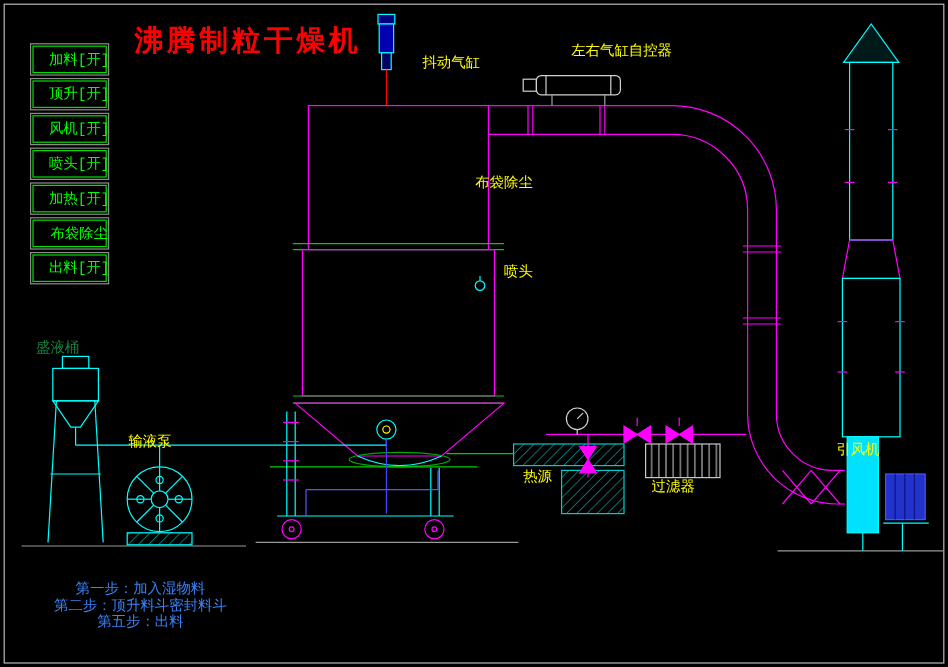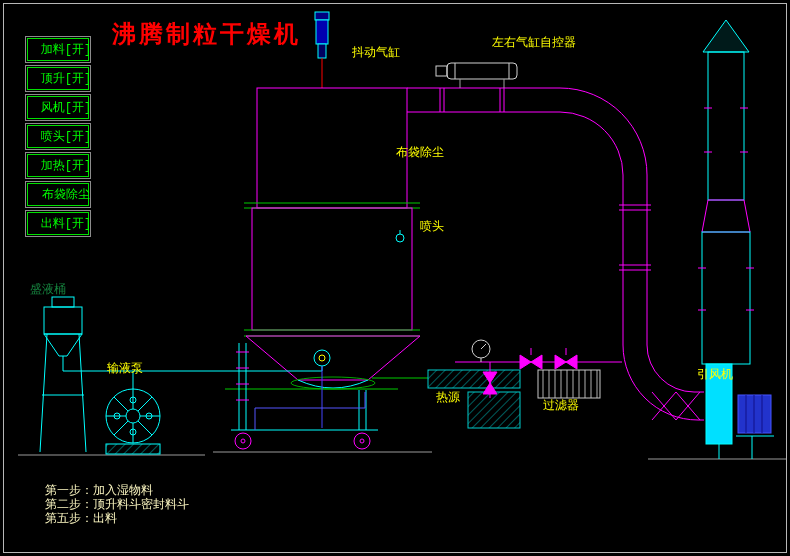--- a/index.html
+++ b/index.html
@@ -23,21 +23,21 @@
     display:flex; align-items:center; justify-content:center;
     font-family:inherit; cursor:pointer; white-space:nowrap;padding-left:16px;
   }
   .lbl {
     position:absolute; color:#ffff00; font-size:12px; white-space:nowrap;
     line-height:14px;
   }
   .lbl.white { color:#15803d; }
   .steps {
     position:absolute; left:45px; top:484px;
-    color:#fef9c3; font-size:12px; line-height:14px; white-space:nowrap;
+    color:#3b82f6; font-size:12px; line-height:14px; white-space:nowrap;text-align:center;
   }
 </style>
 </head>
 <body>
 
 <div class="screen">
   <div class="frame"></div>
 
   <svg class="diagram" width="790" height="556" viewBox="0 0 790 556">
     <defs>
@@ -228,21 +228,21 @@
 
   <button class="btn" style="top:38px">加料[开]</button>
   <button class="btn" style="top:67px">顶升[开]</button>
   <button class="btn" style="top:96px">风机[开]</button>
   <button class="btn" style="top:125px">喷头[开]</button>
   <button class="btn" style="top:154px">加热[开]</button>
   <button class="btn" style="top:183px">布袋除尘</button>
   <button class="btn" style="top:212px">出料[开]</button>
 
   <div class="lbl" style="left:352px; top:46px">抖动气缸</div>
-  <div class="lbl" style="left:492px; top:36px">左右气缸自控器</div>
+  <div class="lbl" style="left:476px; top:36px">左右气缸自控器</div>
   <div class="lbl" style="left:396px; top:146px">布袋除尘</div>
   <div class="lbl" style="left:420px; top:220px">喷头</div>
   <div class="lbl white" style="left:30px; top:283px">盛液桶</div>
   <div class="lbl" style="left:107px; top:362px">输液泵</div>
   <div class="lbl" style="left:436px; top:391px">热源</div>
   <div class="lbl" style="left:543px; top:399px">过滤器</div>
   <div class="lbl" style="left:697px; top:368px">引风机</div>
 
   <div class="steps">
     <div>第一步：加入湿物料</div>

